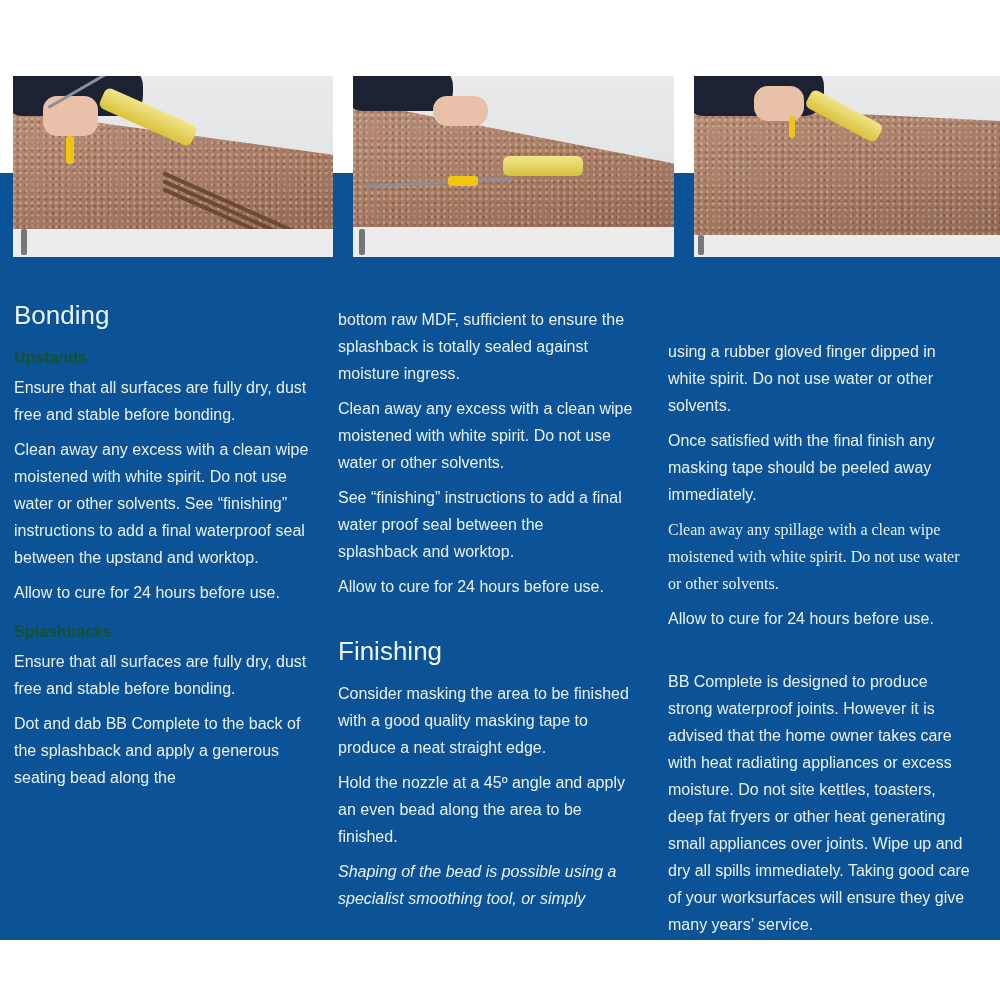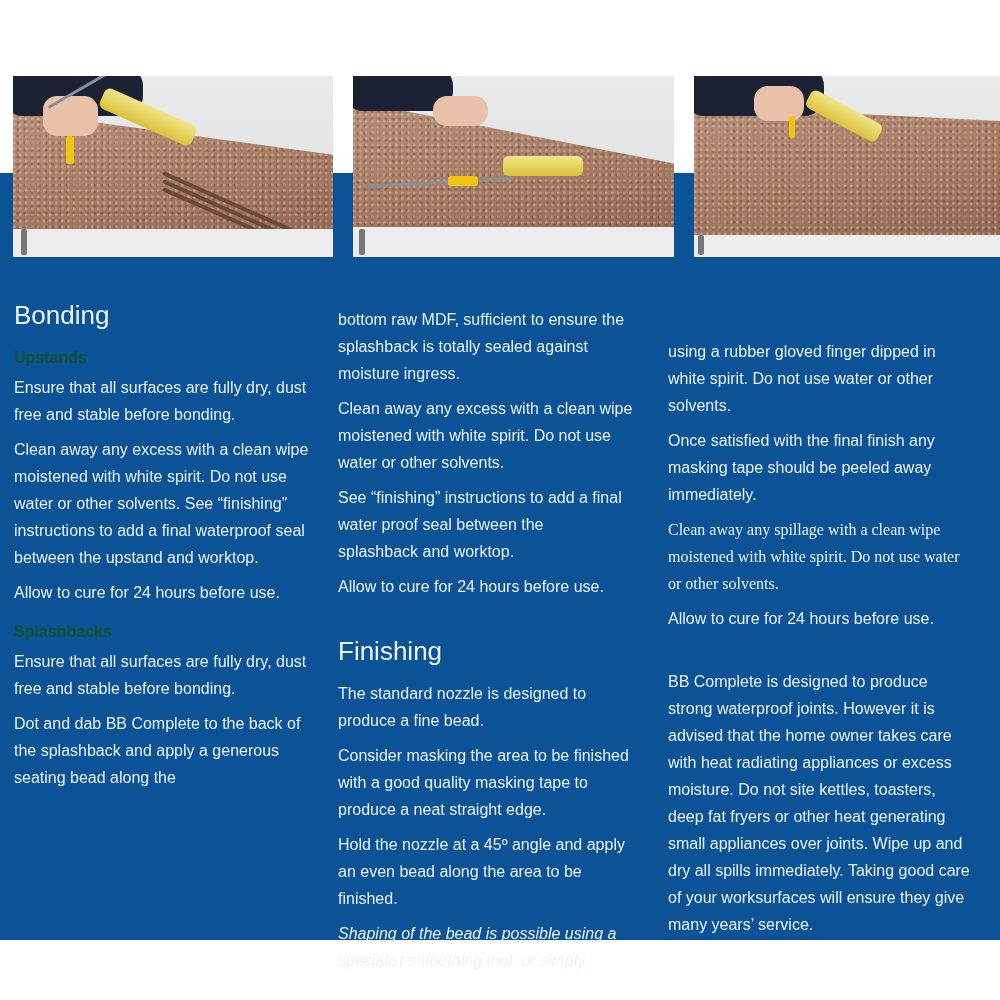--- a/index.html
+++ b/index.html
@@ -80,21 +80,20 @@
   <p>Ensure that all surfaces are fully dry, dust free and stable before bonding.</p>
   <p style="width:290px;">Dot and dab BB Complete to the back of the splashback and apply a generous seating bead along the</p>
 </div>
 
 <div class="col" style="left:338px;width:310px;top:306px;">
   <p style="width:295px;">bottom raw MDF, sufficient to ensure the splashback is totally sealed against moisture ingress.</p>
   <p style="width:295px;">Clean away any excess with a clean wipe moistened with white spirit.  Do not use water or other solvents.</p>
   <p style="width:285px;">See “finishing” instructions to add a final water proof seal between the splashback and worktop.</p>
   <p style="margin-bottom:36px;">Allow to cure for 24 hours before use.</p>
   <h2>Finishing</h2>
-  <p style="width:285px;">The standard nozzle is designed to produce a fine bead.</p>
   <p style="width:300px;">Consider masking the area to be finished with a good quality masking tape to produce a neat straight edge.</p>
   <p style="width:300px;">Hold the nozzle at a 45º angle and apply an even bead along the area to be finished.</p>
   <p style="width:300px;font-style:italic;">Shaping of the bead is possible using a specialist smoothing tool, or simply</p>
 </div>
 
 <div class="col" style="left:668px;width:320px;top:306px;margin-top:32px;">
   <p style="width:305px;">using a rubber gloved finger dipped in white spirit.  Do not use water or other solvents.</p>
   <p style="width:300px;">Once satisfied with the final finish any masking tape should be peeled away immediately.</p>
   <p style="width:300px;font-family:Liberation Serif, serif;">Clean away any spillage with a clean wipe moistened with white spirit.  Do not use water or other solvents.</p>
   <p style="margin-bottom:36px;">Allow to cure for 24 hours before use.</p>

